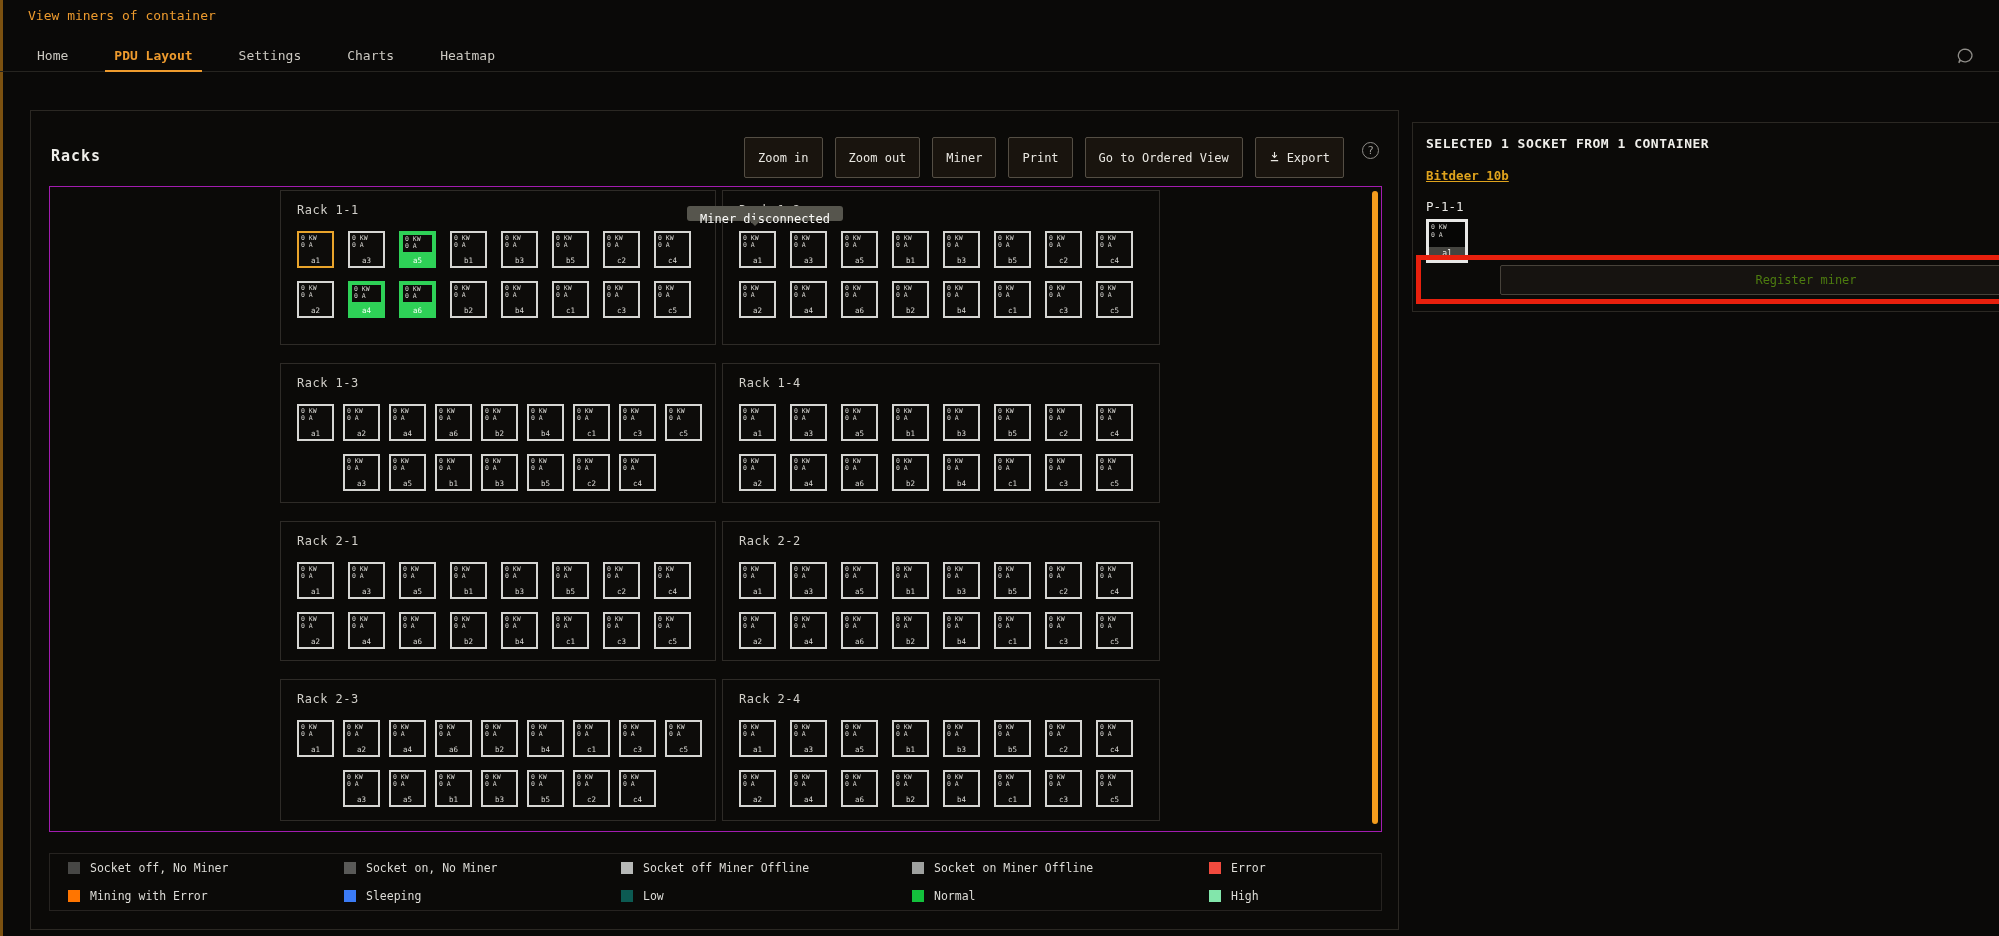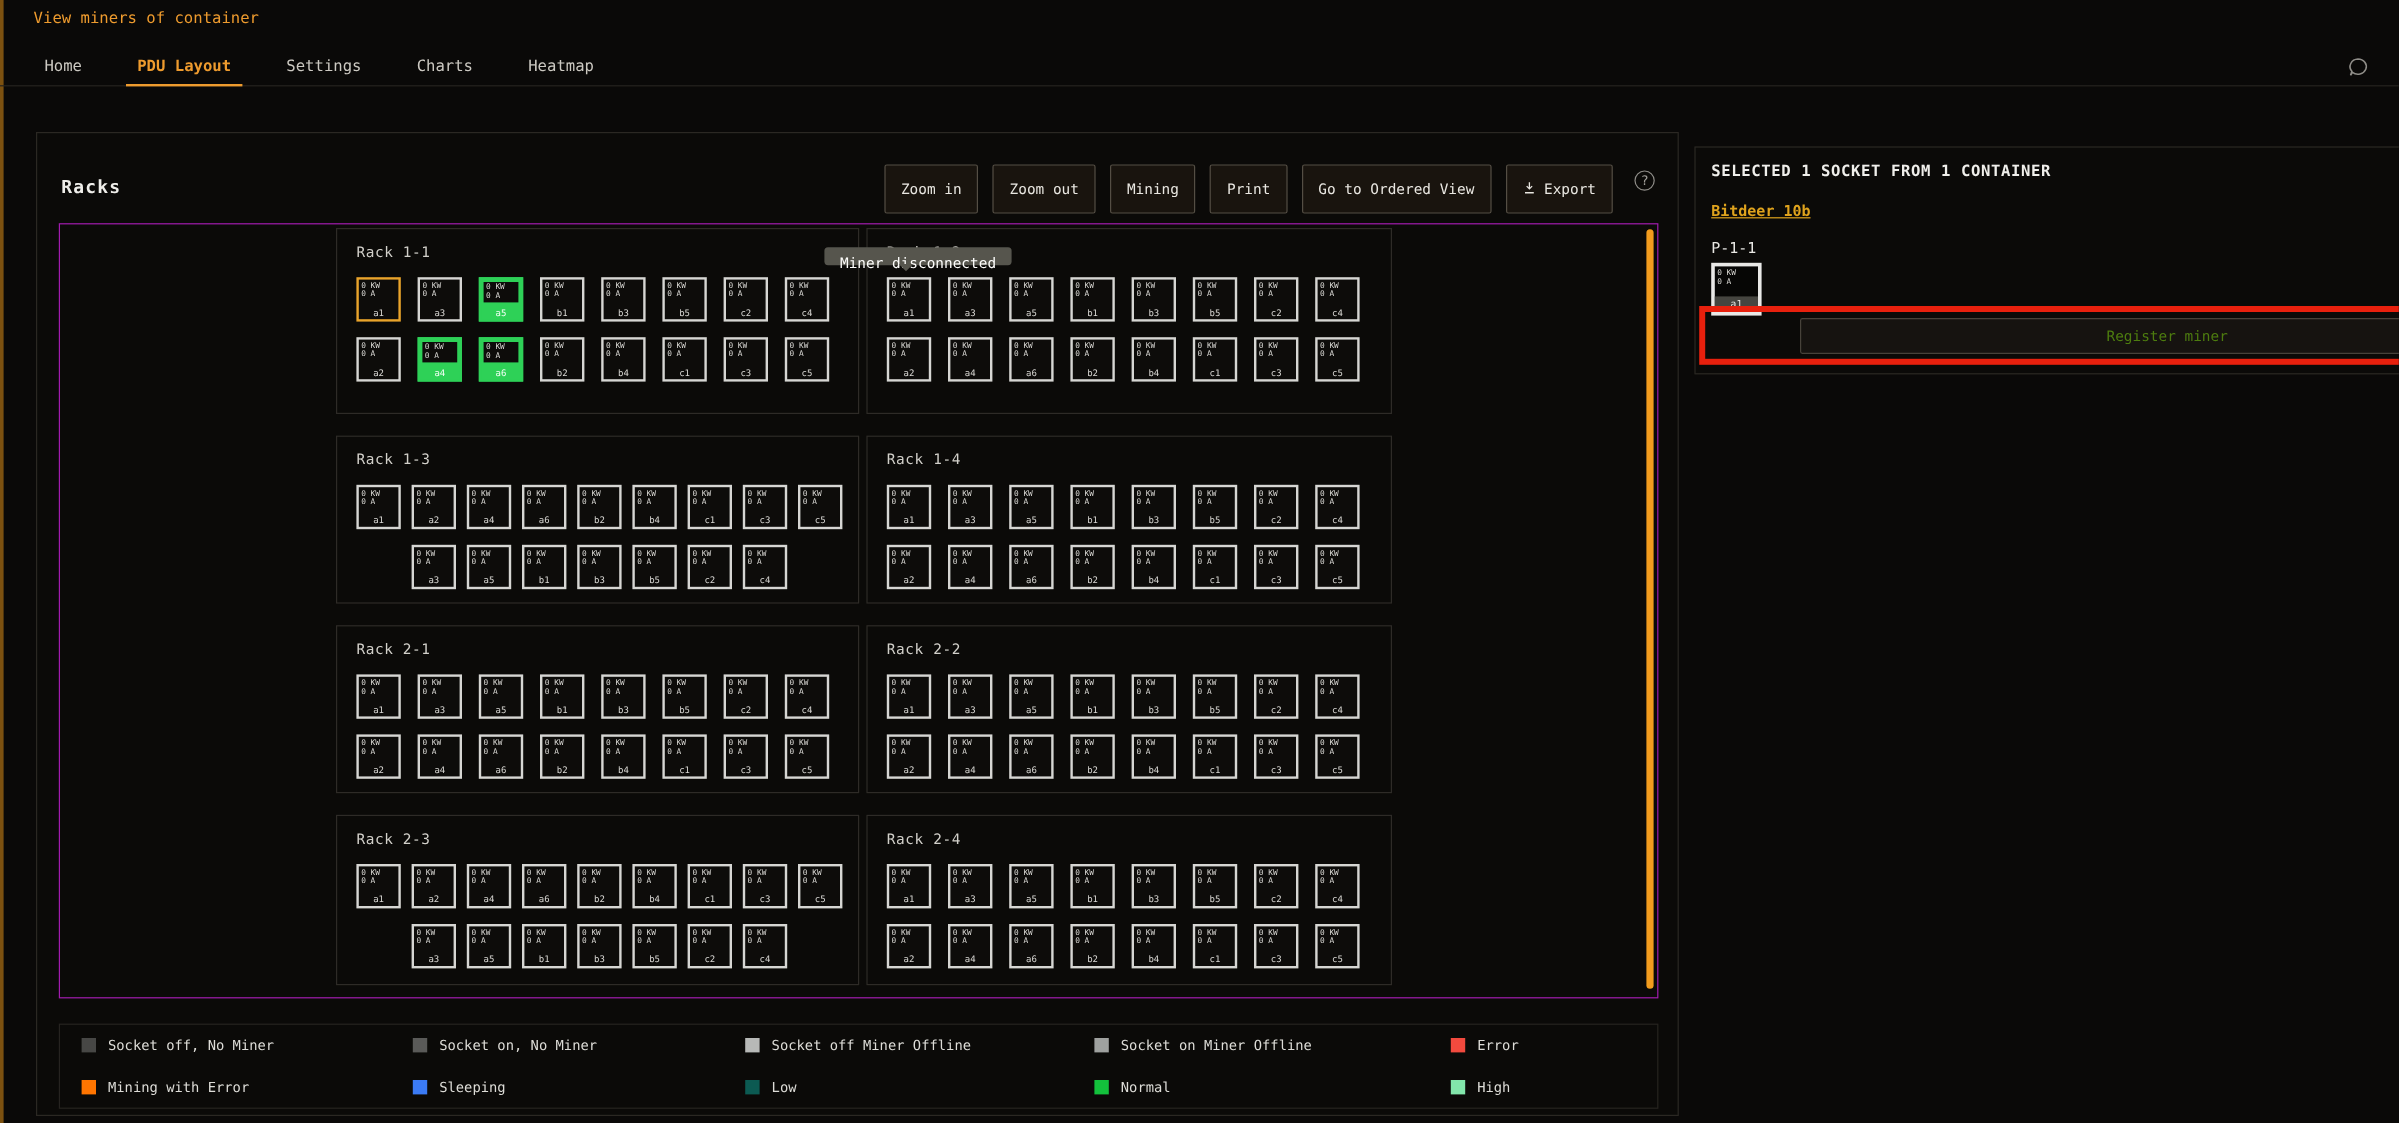--- a/index.html
+++ b/index.html
@@ -49,21 +49,21 @@
   .socket.normal .meter { background:#0d0c0a; padding:1px 2px 2px 2px; left:2px; top:2px; right:2px; }
   .socket.normal .slabel { color:#f4fff6; }
 
   .vthumb { position:absolute; right:3px; top:4px; width:6px; height:633px; background:#f39c1d; border-radius:3px; cursor:grab; }
 
   .tooltip { position:absolute; left:687px; top:206px; height:15px; padding:0 13px; background:#56554d;
     color:#fdfdfb; font-size:12px; line-height:27px; border-radius:3px; z-index:30; white-space:nowrap; }
   .tooltip::after { content:""; position:absolute; left:62px; bottom:-5px; border-left:6px solid transparent;
     border-right:6px solid transparent; border-top:6px solid #56554d; }
 
-  .legend { position:absolute; left:18px; top:742px; width:1333px; height:71px; border:1px solid #262320;
+  .legend { position:absolute; left:18px; top:742px; width:1333px; height:58px; border:1px solid #262320;
     display:grid; grid-template-columns:276px 277px 291px 297px 1fr; align-items:center; padding-left:18px; }
   .litem { display:flex; align-items:center; gap:10px; font-size:11.5px; color:#dddcd7; }
   .swatch { width:12px; height:12px; flex:0 0 12px; }
 
   .side-panel { position:absolute; left:1412px; top:122px; width:600px; height:190px;
     border:1px solid #2b2823; background:#0b0a08; padding:13px 0 0 13px; }
   .sp-title { font-size:13px; font-weight:bold; color:#f0efeb; letter-spacing:.5px; }
   .sp-link { display:inline-block; margin-top:17px; color:#dfa31d; font-size:12.5px; font-weight:bold;
     text-decoration:underline; cursor:pointer;text-align:center; }
   .sp-pdu { margin-top:15px; font-size:12.5px; color:#e9e8e4; }
@@ -96,21 +96,21 @@
     <path d="M10 3.2 a7 6.3 0 1 1 -4.6 11.1 L3.8 16.8 l1.1-3.4 A7 6.3 0 0 1 10 3.2 Z" fill="none" stroke="#8f8d88" stroke-width="1.3"></path>
   </svg>
 </div>
 
 <div class="main-panel">
   <div class="panel-title">Racks</div>
 
   <div class="toolbar">
     <button class="tbtn">Zoom in</button>
     <button class="tbtn">Zoom out</button>
-    <button class="tbtn">Mining</button>
+    <button class="tbtn">Miner</button>
     <button class="tbtn">Print</button>
     <button class="tbtn">Go to Ordered View</button>
     <button class="tbtn">
       <span>
         <svg width="11" height="11" viewBox="0 0 12 12">
           <path d="M6 1v5.5M3.5 4.5L6 7l2.5-2.5M2 10.5h8" stroke="#e9e7e1" stroke-width="1.2" fill="none"></path>
         </svg>
       </span>
       <span>Export</span>
     </button>

